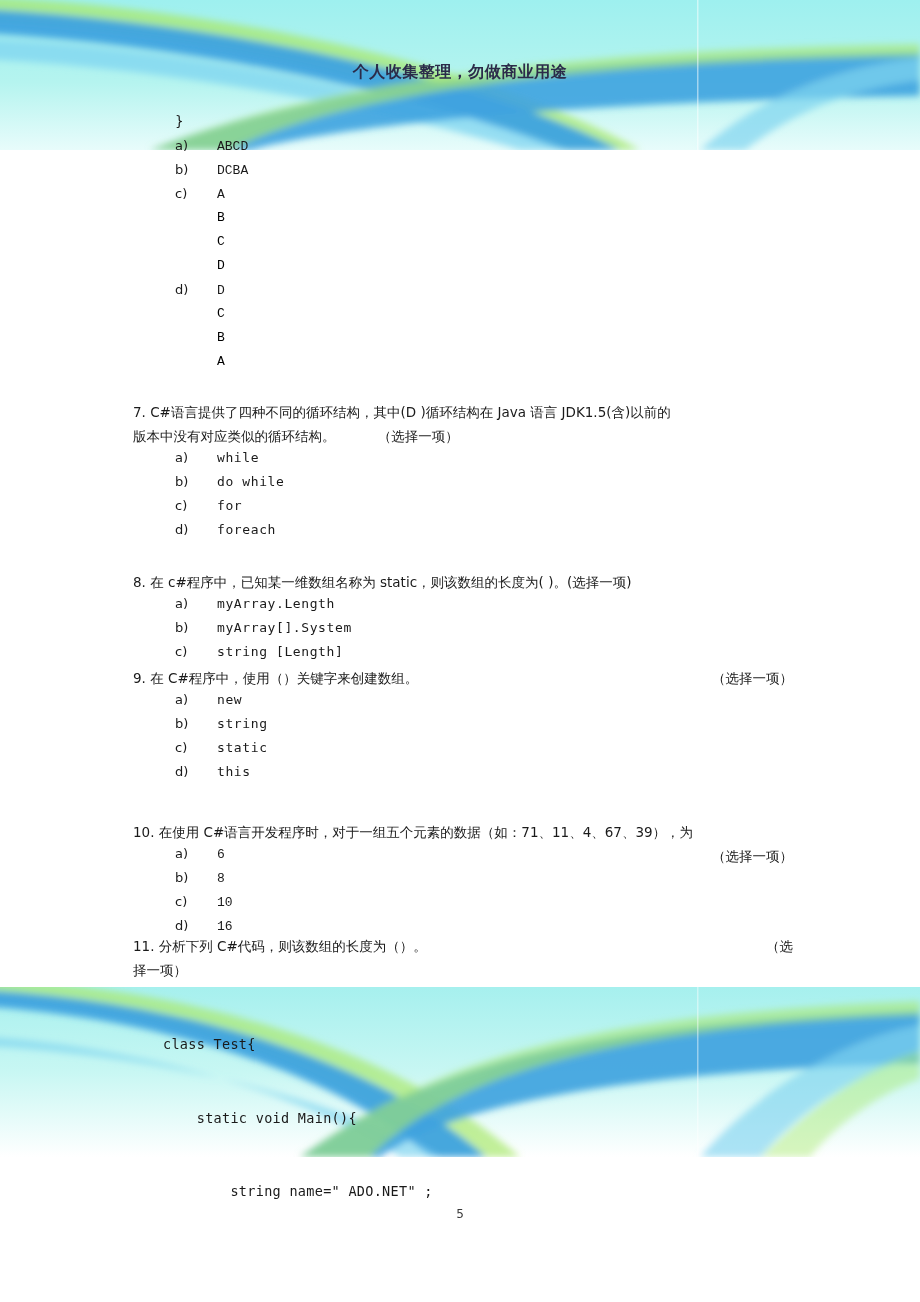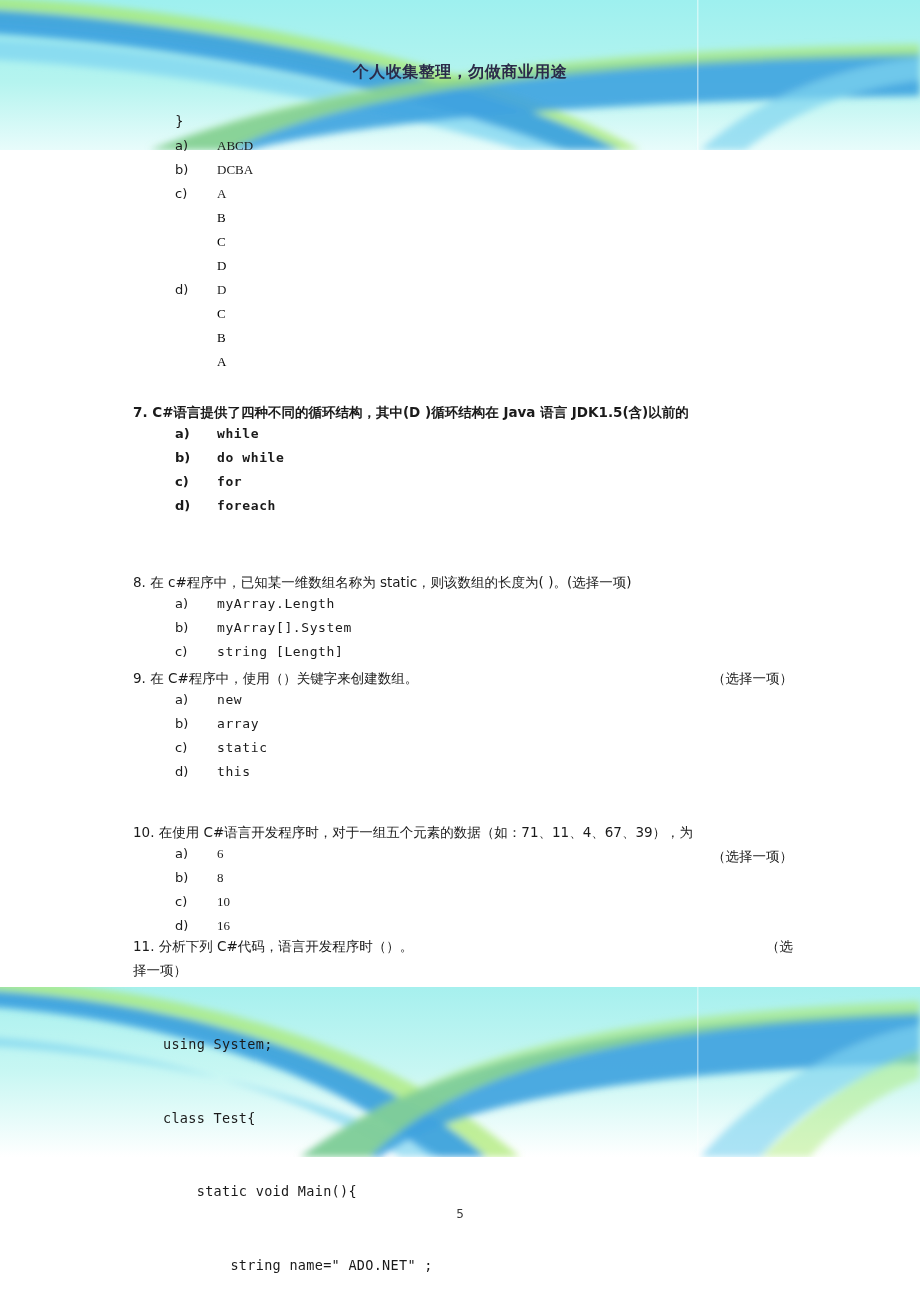--- a/index.html
+++ b/index.html
@@ -96,21 +96,21 @@
     box-sizing: content-box;
     font-family: "DejaVu Sans", "Liberation Sans", sans-serif;
     font-size: 13px;
   }
   .opt-val {
     font-family: "DejaVu Sans Mono", "Liberation Mono", monospace;
     font-size: 13px;
     letter-spacing: 0.6px;
   }
   .opt-val.plain {
-    font-family: Liberation Serif, serif;
+    font-family: Liberation Mono, monospace;
     letter-spacing: 0;
     text-align: center;
   }
   .cont-line {
     display: flex;
     height: 24px;
     font-size: 13px;
   }
   .cont-line .opt-label { visibility: hidden; }
 
@@ -248,24 +248,28 @@
           <span class="opt-label">x</span>
           <span class="opt-val plain">B</span>
         </div>
         <div class="cont-line">
           <span class="opt-label">x</span>
           <span class="opt-val plain">A</span>
         </div>
       </div>
     </div>
 
-    <div class="block" style="top: 400px; font-weight: bold;">
+    <div class="block" style="top: 400px;">
       <div class="q-text">
         <span>7.</span>
         <span>C#语言提供了四种不同的循环结构，其中(D )循环结构在 Java 语言 JDK1.5(含)以前的</span>
+        <span class="q-line2">
+          <span>版本中没有对应类似的循环结构。</span>
+          <span style="padding-left:38px">（选择一项）</span>
+        </span>
       </div>
       <div class="options">
         <div class="opt">
           <span class="opt-label">a)</span>
           <span class="opt-val">while</span>
         </div>
         <div class="opt">
           <span class="opt-label">b)</span>
           <span class="opt-val">do while</span>
         </div>
@@ -307,21 +311,21 @@
         <span>9.</span>
         <span>在 C#程序中，使用（）关键字来创建数组。</span>
       </div>
       <div class="options">
         <div class="opt">
           <span class="opt-label">a)</span>
           <span class="opt-val">new</span>
         </div>
         <div class="opt">
           <span class="opt-label">b)</span>
-          <span class="opt-val">array</span>
+          <span class="opt-val">string</span>
         </div>
         <div class="opt">
           <span class="opt-label">c)</span>
           <span class="opt-val">static</span>
         </div>
         <div class="opt">
           <span class="opt-label">d)</span>
           <span class="opt-val">this</span>
         </div>
       </div>
@@ -352,27 +356,26 @@
           <span class="opt-label">d)</span>
           <span class="opt-val plain">16</span>
         </div>
       </div>
     </div>
 
     <div class="block" style="top: 934px;">
       <div class="q-text">
         <span class="tail-right">（选</span>
         <span>11.</span>
-        <span>分析下列 C#代码，语言开发程序时（）。</span>
+        <span>分析下列 C#代码，则该数组的长度为（）。</span>
         <span class="q-line2">择一项）</span>
       </div>
     </div>
 
     <div class="code">
-      <div>using System;</div>
       <div>class Test{</div>
       <div>    static void Main(){</div>
       <div>        string name=" ADO.NET" ;</div>
       
       
       
       
     </div>
 
     <div class="page-number">5</div>

